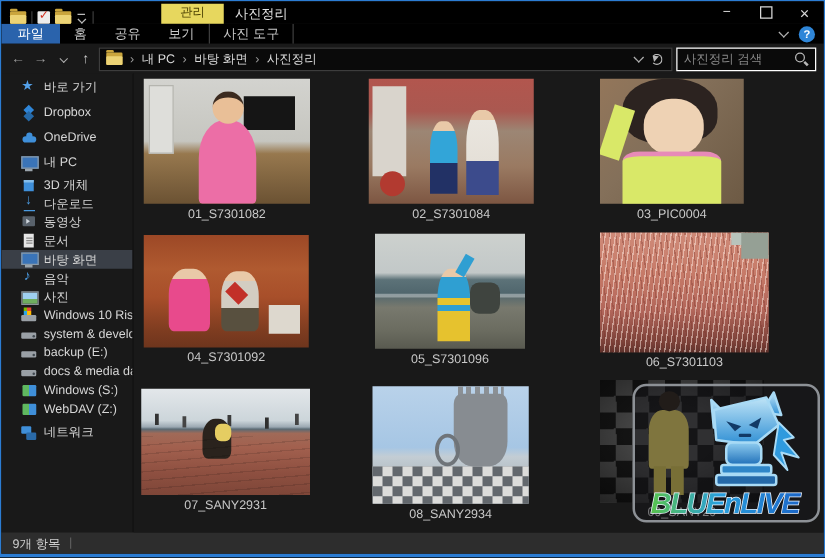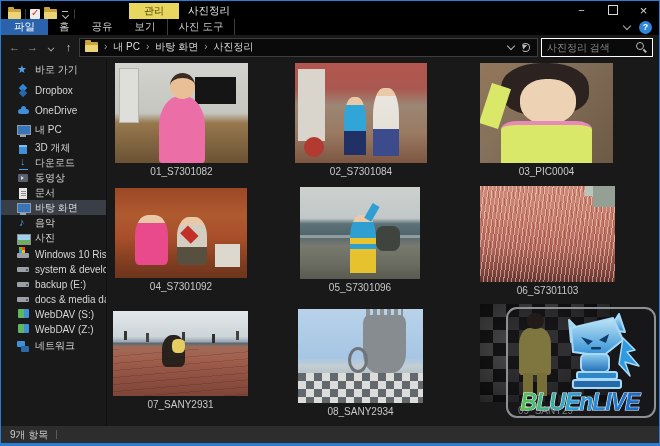--- a/index.html
+++ b/index.html
@@ -51,21 +51,21 @@
   .searchbox input{flex:1;min-width:0;background:transparent;border:none;outline:none;font-size:10px;color:#cfcfcf;padding:0 5px;}
   .searchbox input::placeholder{color:#8a8a8a;}
   .ic-search{width:12px;height:12px;position:relative;flex:none;margin-right:5px;}
   .ic-search::before{content:"";position:absolute;left:1px;top:1px;width:6px;height:6px;border:1.4px solid #b8b8b8;border-radius:50%;}
   .ic-search::after{content:"";position:absolute;left:8px;top:9px;width:4px;height:1.5px;background:#b8b8b8;transform:rotate(45deg);}
   
   .content{flex:1;display:flex;min-height:0;}
   .sidebar{width:106px;flex:none;background:#191919;border-right:1px solid #101010;padding-top:3px;overflow:hidden;}
   .si{display:flex;align-items:center;height:16px;padding-left:16px;font-size:10px;color:#d6d6d6;white-space:nowrap;overflow:hidden;}
   .si.g{margin-top:4px;}
-  .si.lv1{height:15px;align-items:flex-end;}
+  .si.lv1{height:15px;}
   .si.first{margin-top:0;}
   .si.sel{background:#3a3f47;}
   .si.net{margin-top:3px;}
   .kids{margin-top:2px;}
   .silbl{overflow:hidden;white-space:nowrap;}
   .ic{position:relative;width:13px;height:13px;flex:none;margin-right:5px;display:inline-block;}
   .ic-star::before{content:"\2605";position:absolute;left:0;top:-1px;color:#54a0e8;font-size:11px;line-height:13px;}
   .ic-dropbox::before,.ic-dropbox::after{content:"";position:absolute;width:6px;height:6px;background:#2f86d8;transform:rotate(45deg);}
   .ic-dropbox::before{left:3px;top:1px;}
   .ic-dropbox::after{left:3px;top:6px;background:#2569a8;}
@@ -92,21 +92,21 @@
   .ic-network::before{content:"";position:absolute;left:0;top:1px;width:8px;height:6px;background:#3f8fd9;border-radius:1px;}
   .ic-network::after{content:"";position:absolute;left:4px;top:6px;width:8px;height:6px;background:#2a6aa8;border-radius:1px;}
   
   .main{flex:1;position:relative;background:#191919;min-width:0;}
   .card{position:absolute;}
   .thumb{position:relative;width:100%;overflow:hidden;}
   .thumb i{display:block;position:absolute;}
   .fname{margin-top:3px;font-size:10px;color:#c8c8c8;text-align:center;white-space:nowrap;}
   .c1{left:8px;top:4px;width:133px;}   .c1 .thumb{height:100px;}
   .c2{left:188px;top:4px;width:132px;} .c2 .thumb{height:100px;}
-  .c3{left:373px;top:4px;width:133px;} .c3 .thumb{height:100px;}
+  .c3{left:373px;top:4px;width:115px;} .c3 .thumb{height:100px;}
   .c4{left:8px;top:129px;width:132px;} .c4 .thumb{height:90px;}
   .c5{left:193px;top:128px;width:120px;}.c5 .thumb{height:92px;}
   .c6{left:373px;top:127px;width:135px;}.c6 .thumb{height:96px;}
   .c7{left:6px;top:252px;width:135px;} .c7 .thumb{height:85px;}
   .c8{left:191px;top:250px;width:125px;}.c8 .thumb{height:94px;}
   .c9{left:373px;top:245px;width:131px;}.c9 .thumb{height:98px;}
   
   .p1{background:linear-gradient(180deg,#d3d3cf 0%,#c6c6c0 50%,#97784e 60%,#6b5233 100%);}
   .p1::before{content:"";position:absolute;left:60%;top:14%;width:31%;height:27%;background:#151515;}
   .p1::after{content:"";position:absolute;left:33%;top:33%;width:35%;height:67%;background:#ec6ea6;border-radius:45% 45% 6% 6%;}
@@ -295,21 +295,21 @@
         <div class="si lv1">
             <span class="ic ic-disk"></span>
             <span class="silbl">backup (E:)</span>
           </div>
         <div class="si lv1">
             <span class="ic ic-disk"></span>
             <span class="silbl">docs &amp; media data</span>
           </div>
         <div class="si lv1">
             <span class="ic ic-webdav"></span>
-            <span class="silbl">WebDAV (S:)</span>
+            <span class="silbl">Windows (S:)</span>
           </div>
         <div class="si lv1">
             <span class="ic ic-webdav"></span>
             <span class="silbl">WebDAV (Z:)</span>
           </div>
       </div>
       <div class="si lv0 g net">
           <span class="ic ic-network"></span>
           <span class="silbl">네트워크</span>
         </div>

